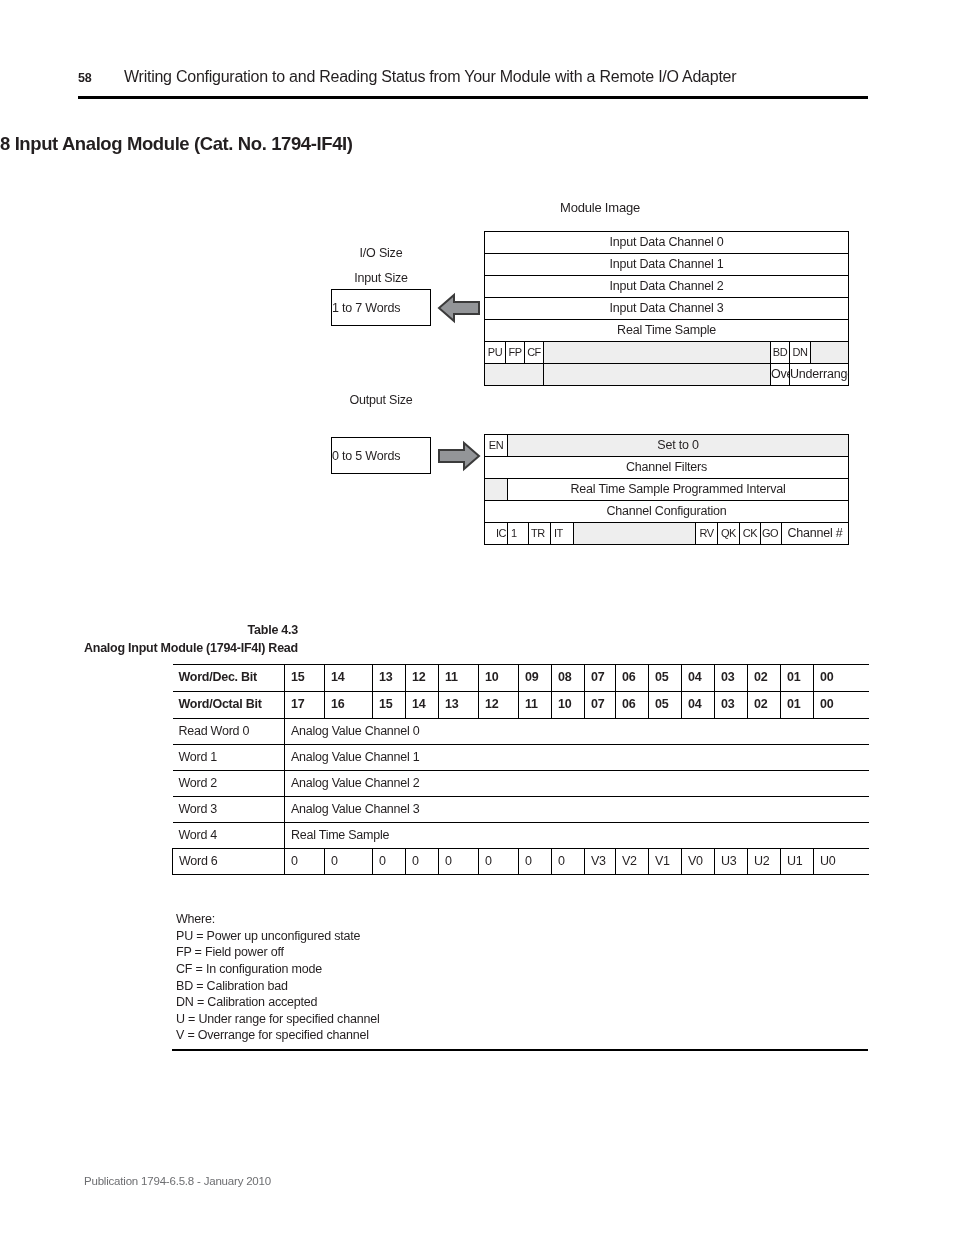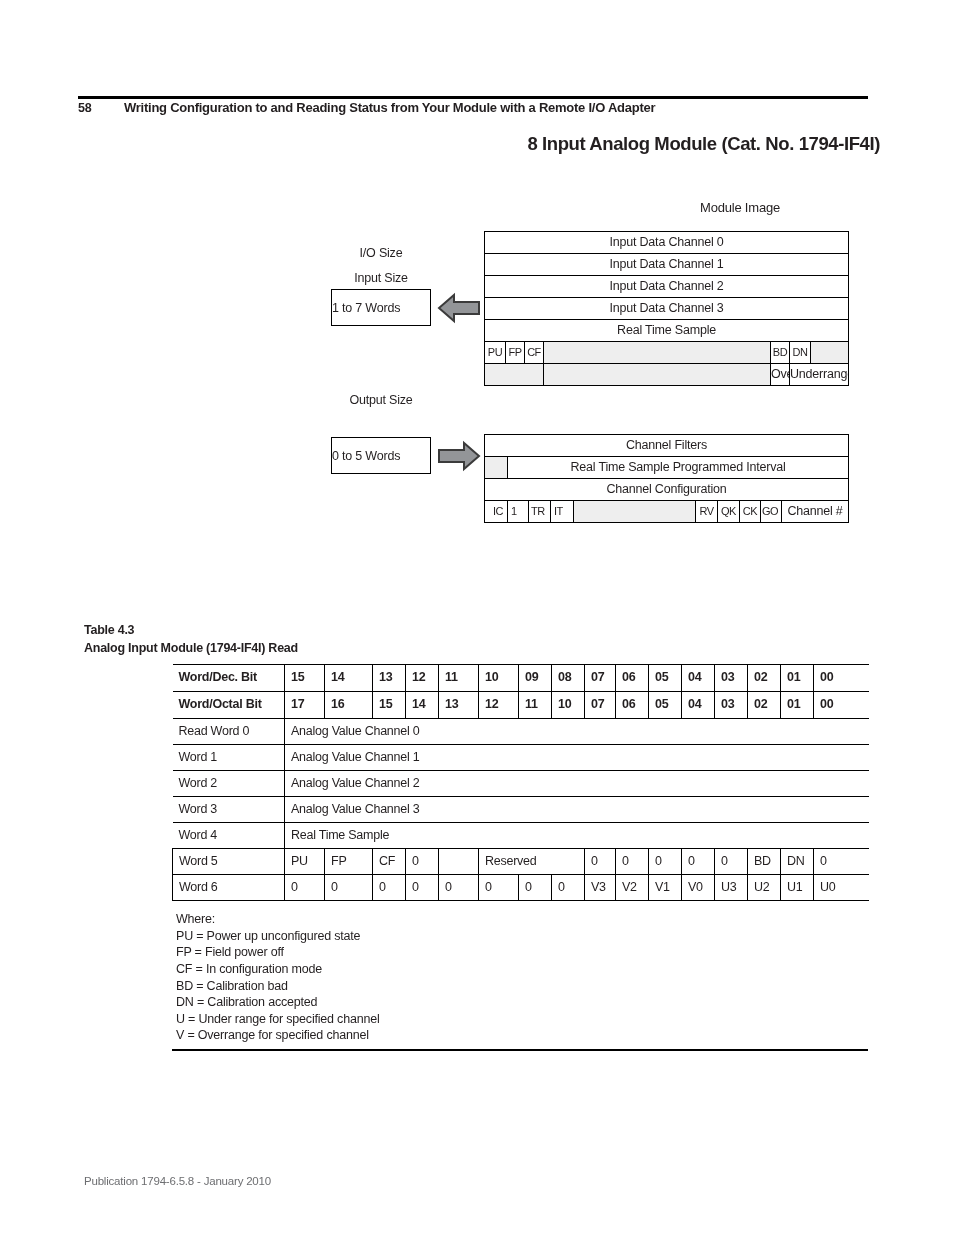--- a/index.html
+++ b/index.html
@@ -25,53 +25,52 @@
     display: flex;
     align-items: baseline;
   }
   .page-num {
     font-size: 12.5px;
     font-weight: bold;
     width: 46px;
     letter-spacing: -0.2px;
   }
   .header-title {
-    font-size: 13px;
-    font-weight: bold;
+    font-size: 16px;
+    font-weight: normal;
     letter-spacing: -0.25px;
-    margin-top: 32px;
   }
   .header-rule {
     position: absolute;
     left: 78px;
     top: 96px;
     width: 790px;
     height: 3px;
     background: #000000;
   }
 
   
   .section-title {
     position: absolute;
     left: 0;
     top: 133px;
     width: 880px;
-    text-align: right;
+    text-align: left;
     font-size: 18.5px;
     font-weight: bold;
     letter-spacing: -0.4px;
   }
 
   
   .module-image-label {
     position: absolute;
     left: 560px;
     top: 200px;
     width: 220px;
-    text-align: right;
+    text-align: left;
     font-size: 13px;
     letter-spacing: -0.2px;
   }
 
   .io-image-label {
     position: absolute;
     left: 331px;
     top: 246px;
     width: 100px;
     text-align: center;
@@ -141,20 +140,21 @@
 
   
   .table-caption {
     position: absolute;
     left: 84px;
     top: 622px;
     font-size: 12.5px;
     font-weight: bold;
     letter-spacing: -0.25px;
     line-height: 1.42;
+    text-align: right;
   }
 
   .bit-table {
     position: absolute;
     left: 172px;
     top: 664px;
     width: 696px;
     border-collapse: collapse;
     table-layout: fixed;
     font-size: 12.5px;
@@ -302,31 +302,35 @@
       <col style="width:23px">
     <col style="width:122px">
       <col style="width:22px">
       <col style="width:22px">
       <col style="width:21px">
     <col style="width:21px">
       <col style="width:67px">
   </colgroup>
   <tbody>
     <tr>
+      <td class="tiny">EN</td>
+      <td colspan="9" class="shaded">Set to 0</td>
+    </tr>
+    <tr>
       <td colspan="10">Channel  Filters</td>
     </tr>
     <tr>
       <td class="shaded"></td>
       <td colspan="9">Real Time Sample Programmed Interval</td>
     </tr>
     <tr>
       <td colspan="10">Channel Configuration</td>
     </tr>
     <tr>
-      <td class="tiny" style="text-align:center;padding-left:4px">IC</td>
+      <td class="tiny" style="text-align:left;padding-left:11px">IC</td>
       <td class="tiny" style="text-align:left;padding-left:3px">1</td>
       <td class="tiny" style="text-align:left;padding-left:2px">TR</td>
       <td class="tiny" style="text-align:left;padding-left:3px">IT</td>
       <td class="shaded"></td>
       <td class="tiny">RV</td>
       <td class="tiny">QK</td>
       <td class="tiny">CK</td>
       <td class="tiny" style="text-align:left;padding-left:1px">GO</td>
       <td>Channel #</td>
     </tr>
@@ -412,37 +416,20 @@
     </tr>
     <tr>
       <td class="word-col">Word 3</td>
       <td colspan="16" class="last-col">Analog Value Channel 3</td>
     </tr>
     <tr>
       <td class="word-col">Word 4</td>
       <td colspan="16" class="last-col">Real Time Sample</td>
     </tr>
 
-    <tr class="data">
-      <td class="word-col">Word 5</td>
-      <td>PU</td>
-      <td>FP</td>
-      <td>CF</td>
-      <td>0</td>
-      <td></td>
-      <td colspan="3">Reserved</td>
-      <td>0</td>
-      <td>0</td>
-      <td>0</td>
-      <td>0</td>
-      <td>0</td>
-      <td>BD</td>
-      <td>DN</td>
-      <td class="last-col">0</td>
-    </tr>
 
     <tr class="data">
       <td class="word-col">Word 6</td>
       <td>0</td>
       <td>0</td>
       <td>0</td>
       <td>0</td>
       <td>0</td>
       <td>0</td>
       <td>0</td>

